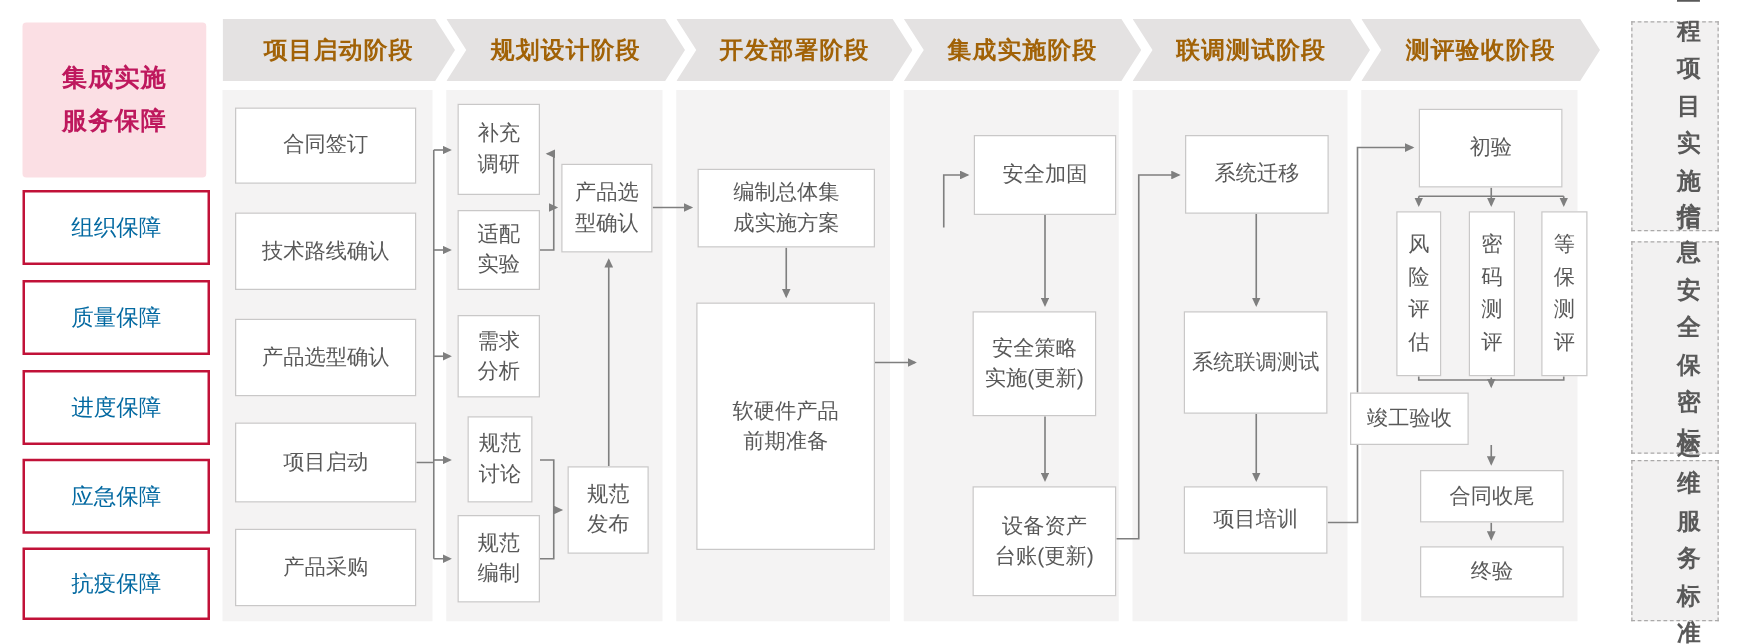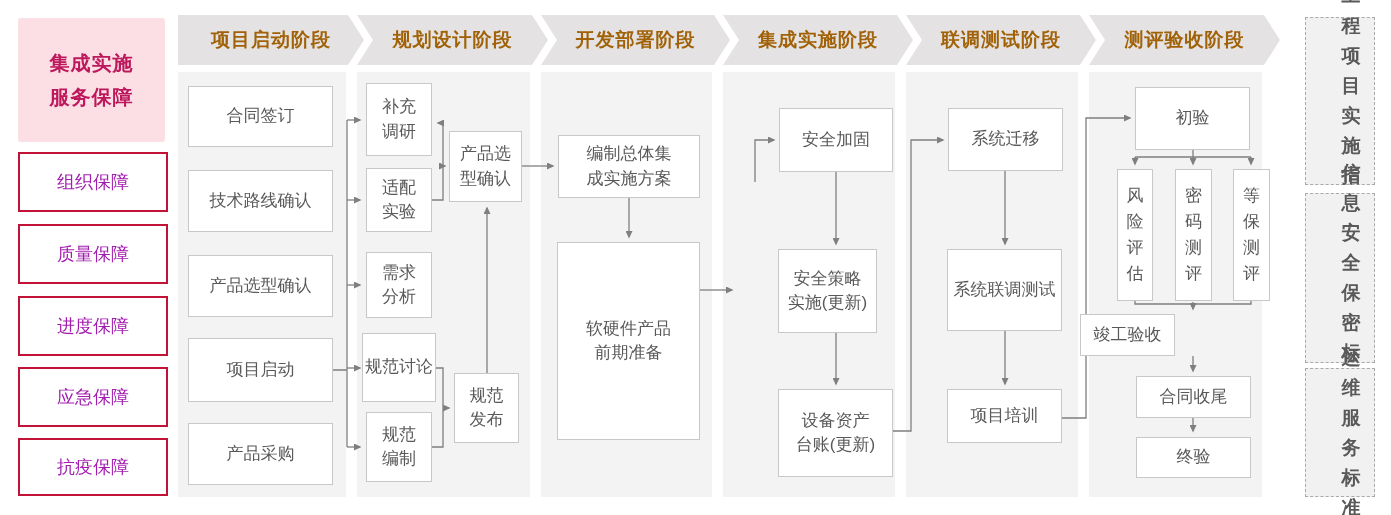--- a/index.html
+++ b/index.html
@@ -28,21 +28,21 @@
   .vbox>span{width:1.05em;word-break:break-all;text-wrap:wrap;line-height:26px;}
   
   .hero{
     position:absolute;left:18px;top:18px;width:147px;height:124px;background:#fbdfe4;border-radius:3px;
     display:flex;align-items:center;justify-content:center;text-align:center;
   }
   .hero>span{display:block;width:88px;word-break:break-all;font-size:20px;font-weight:bold;
     color:#be185d;letter-spacing:1px;line-height:34px;}
   .gbox{
     position:absolute;left:18px;width:150px;background:#ffffff;border:2px solid #c11238;box-sizing:border-box;
-    display:flex;align-items:center;justify-content:center;font-size:18px;color:#a21caf;
+    display:flex;align-items:center;justify-content:center;font-size:18px;color:#0369a1;
   }
   
   .std{
     position:absolute;left:1305px;width:70px;background:#f2f1f1;border:1px dashed #aaa9a9;box-sizing:border-box;
     display:flex;align-items:center;justify-content:center;text-align:center;
   }
   .std>span{display:block;width:60px;word-break:break-all;font-size:19px;font-weight:bold;
     letter-spacing:9px;line-height:30px;color:#595959;margin-left:31px;}
   
   #wires{position:absolute;left:0;top:0;width:1391px;height:515px;pointer-events:none;}
@@ -157,21 +157,21 @@
 
   <div class="box" style="left:366px;top:83px;width:66px;height:73px">
       <span>补充调研</span>
     </div>
   <div class="box" style="left:366px;top:168px;width:66px;height:64px">
       <span>适配实验</span>
     </div>
   <div class="box" style="left:366px;top:252px;width:66px;height:66px">
       <span>需求分析</span>
     </div>
-  <div class="box" style="left:362px;top:333px;width:74px;height:69px">
+  <div class="box" style="left:374px;top:333px;width:52px;height:69px">
       <span>规范讨论</span>
     </div>
   <div class="box" style="left:366px;top:412px;width:66px;height:70px">
       <span>规范编制</span>
     </div>
   <div class="box" style="left:449px;top:131px;width:73px;height:71px">
       <span>产品选型确认</span>
     </div>
   <div class="box" style="left:454px;top:373px;width:65px;height:70px">
       <span>规范发布</span>

